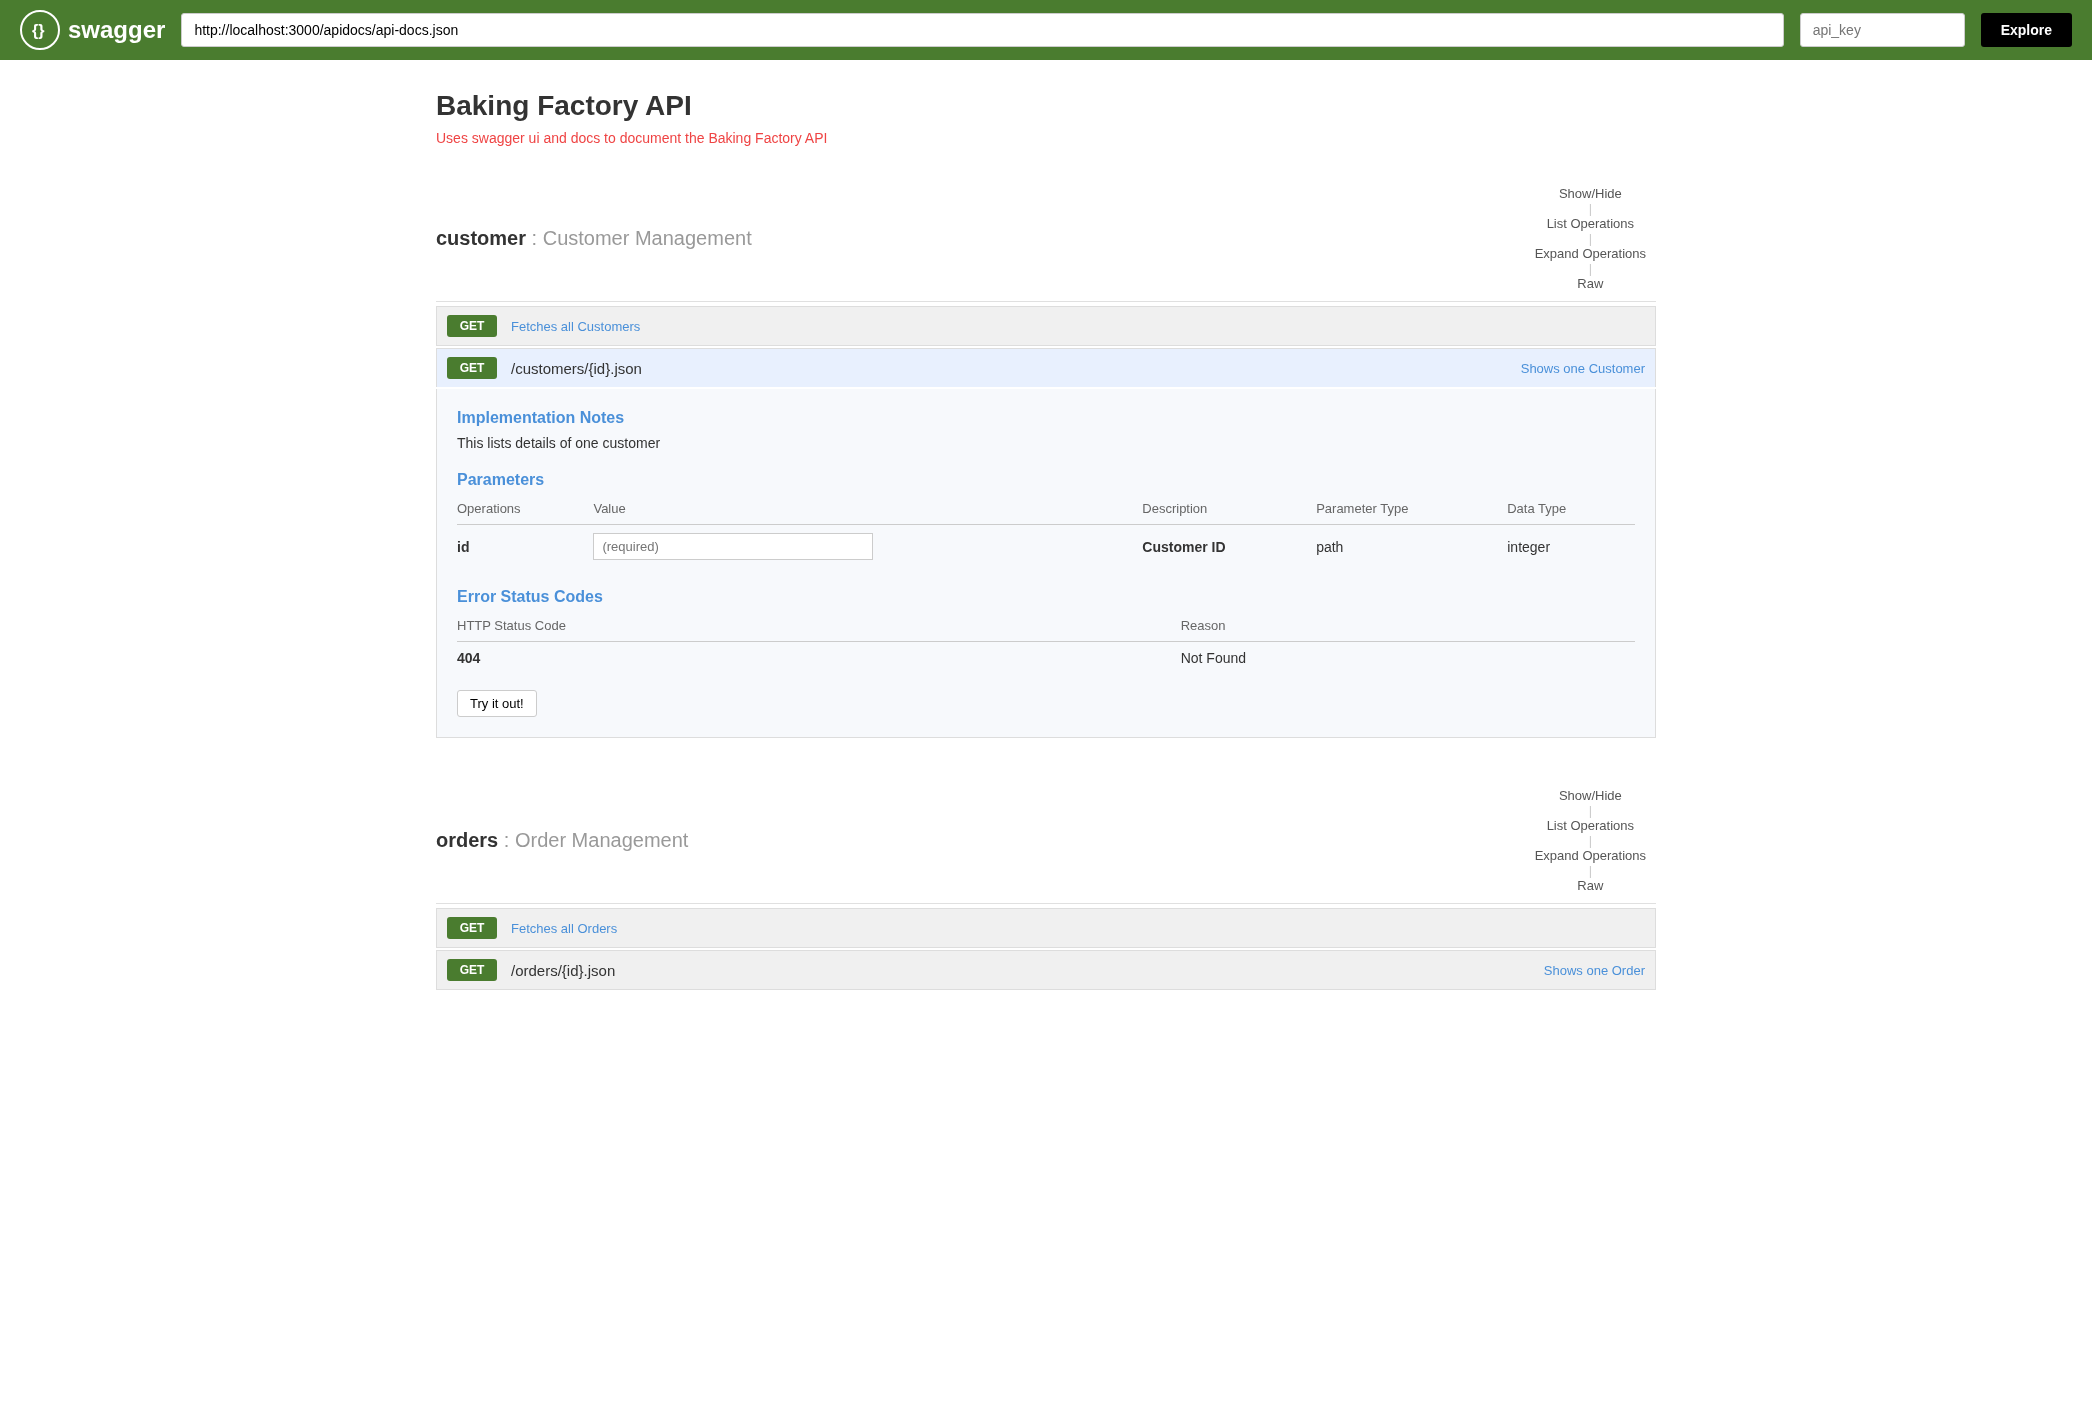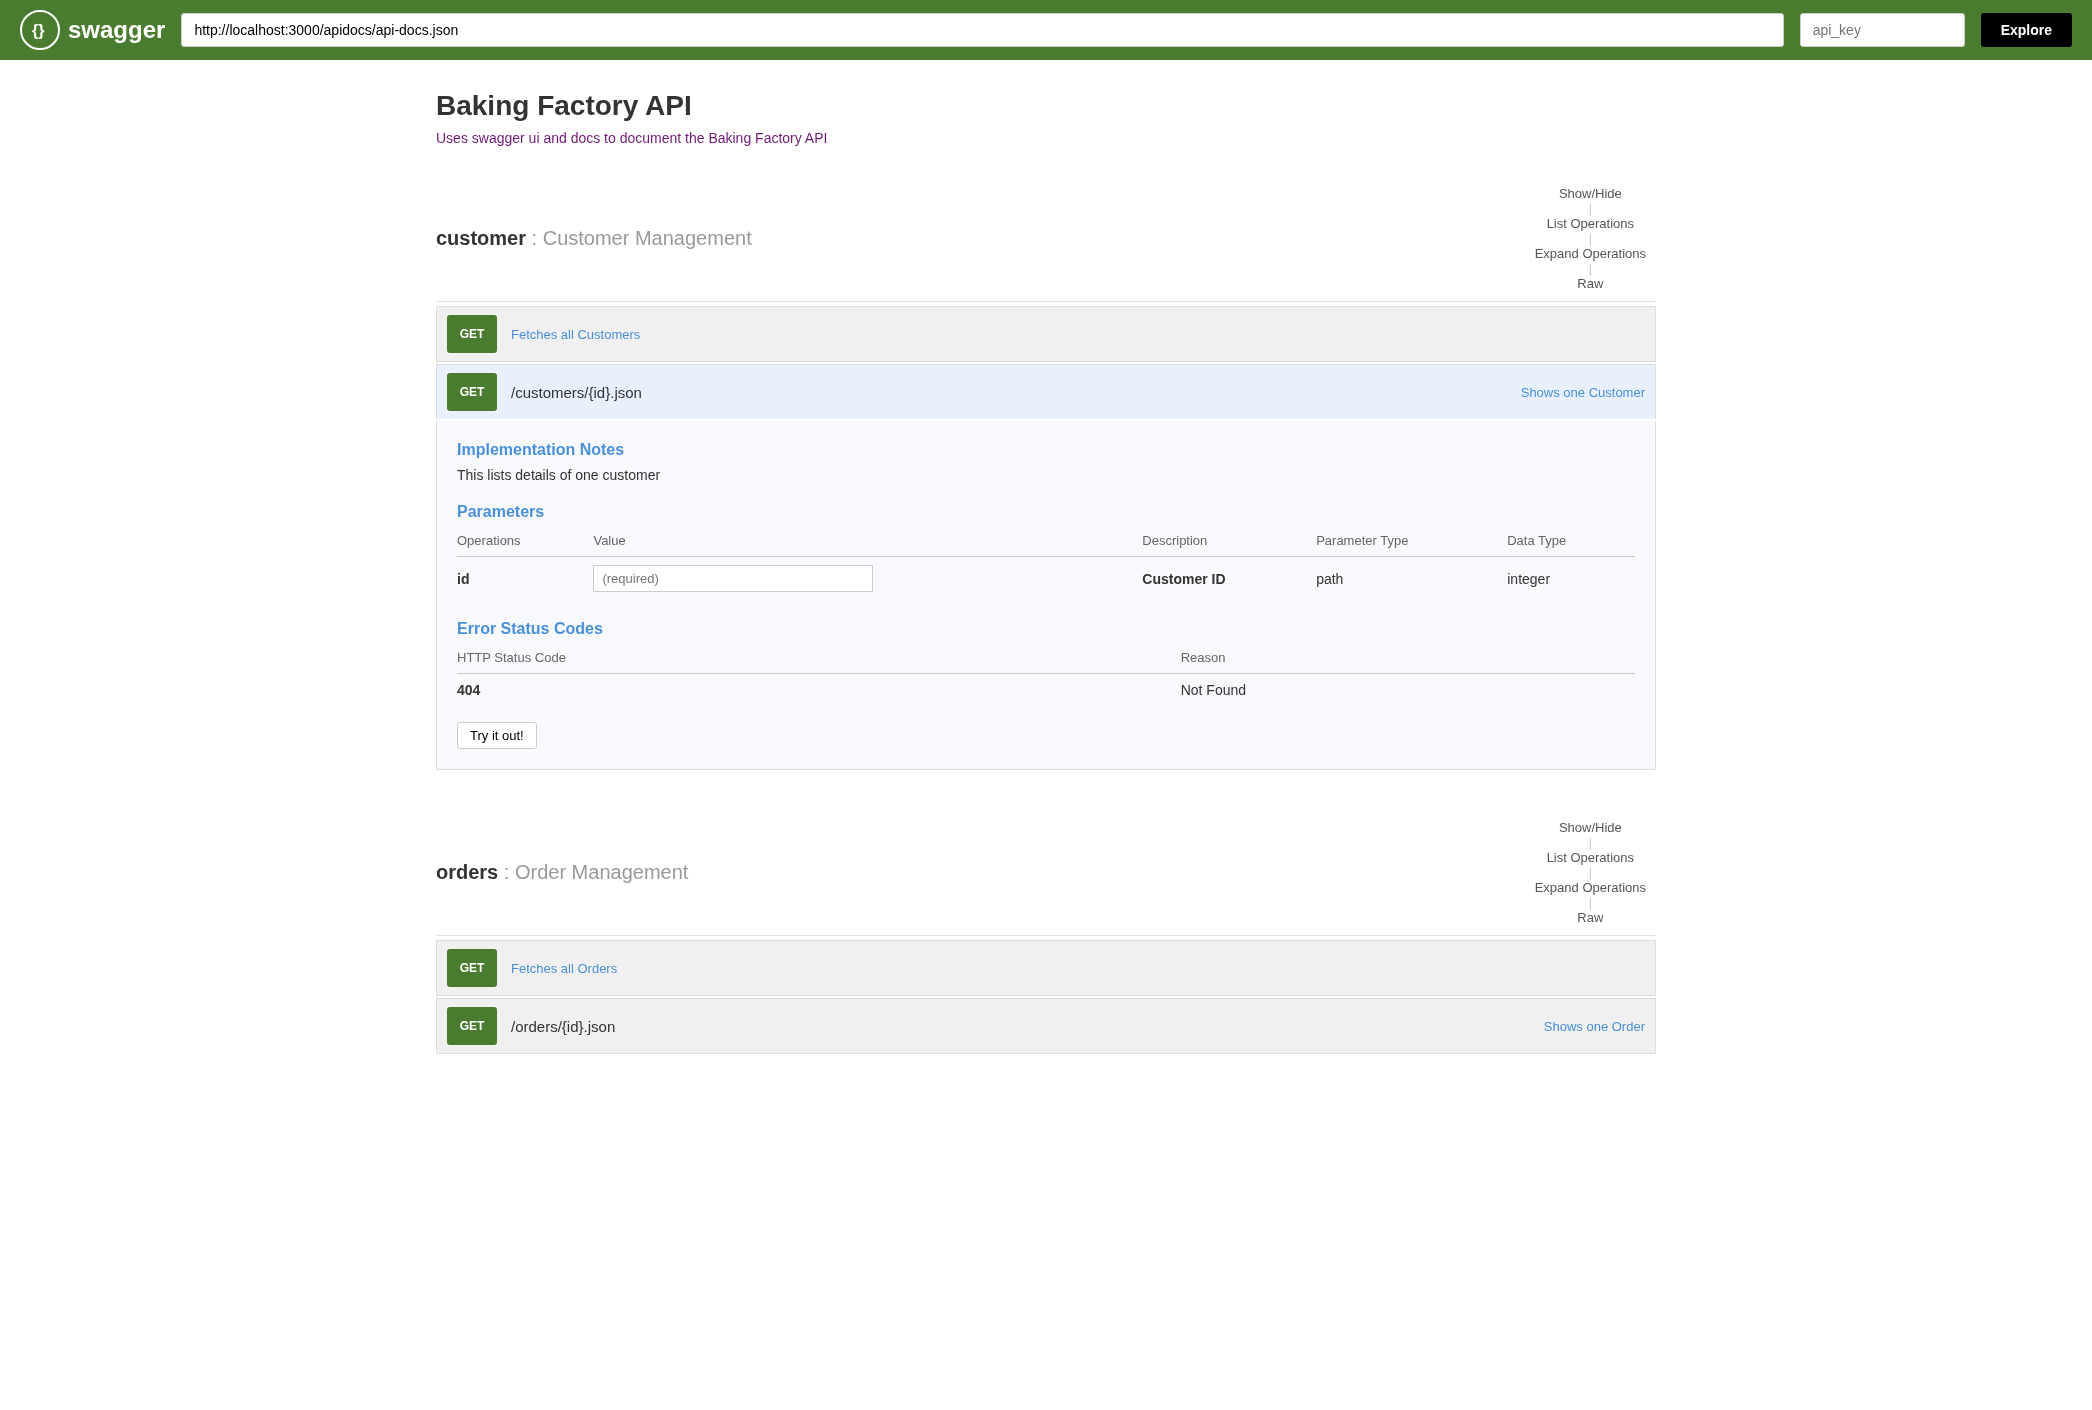--- a/index.html
+++ b/index.html
@@ -70,21 +70,21 @@
       padding: 30px 20px;
     }
 
     .api-title {
       font-size: 28px;
       font-weight: bold;
       margin-bottom: 8px;
     }
     .api-description {
       font-size: 14px;
-      color: #701a75;
+      color: #ef4444;
       margin-bottom: 30px;
     }
 
     
     .resource-section {
       margin-bottom: 40px;
     }
 
     .resource-header {
       display: flex;
@@ -136,21 +136,21 @@
     }
     .operation-row.expanded {
       background: #e8f0fe;
       border-bottom: none;
     }
     .method-badge {
       background: #4a7c2f;
       color: #fff;
       font-size: 12px;
       font-weight: bold;
-      padding: 12px 10px;
+      padding: 4px 10px;
       border-radius: 3px;
       min-width: 50px;
       text-align: center;
       margin-right: 14px;
     }
     .operation-path {
       flex: 1;
       font-size: 15px;
       color: #333;
     }

